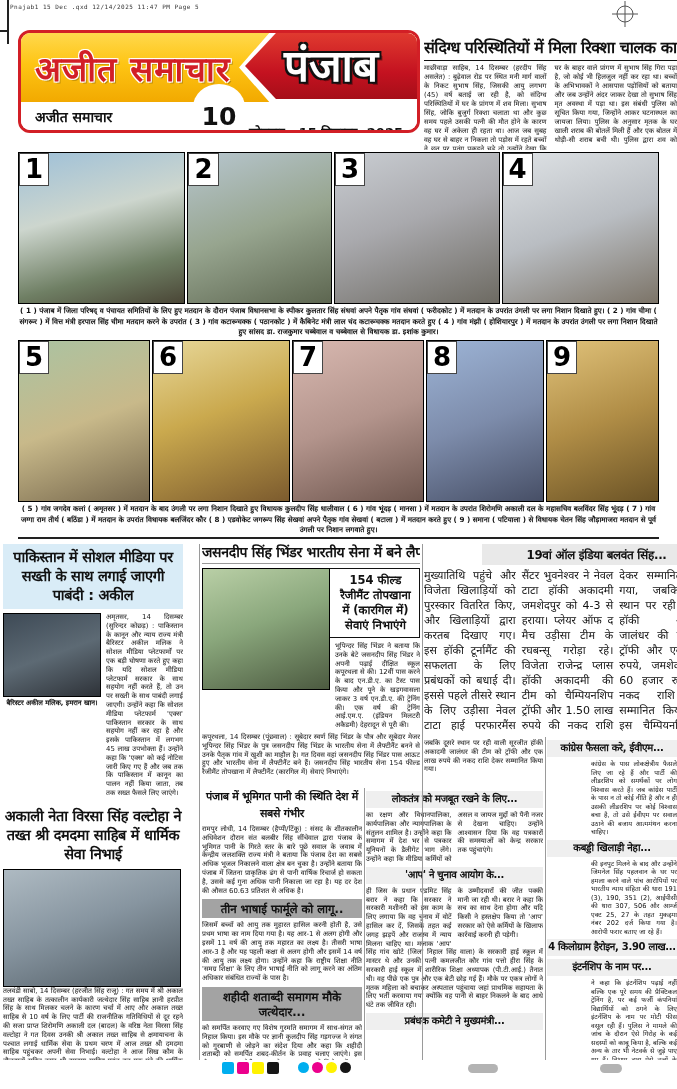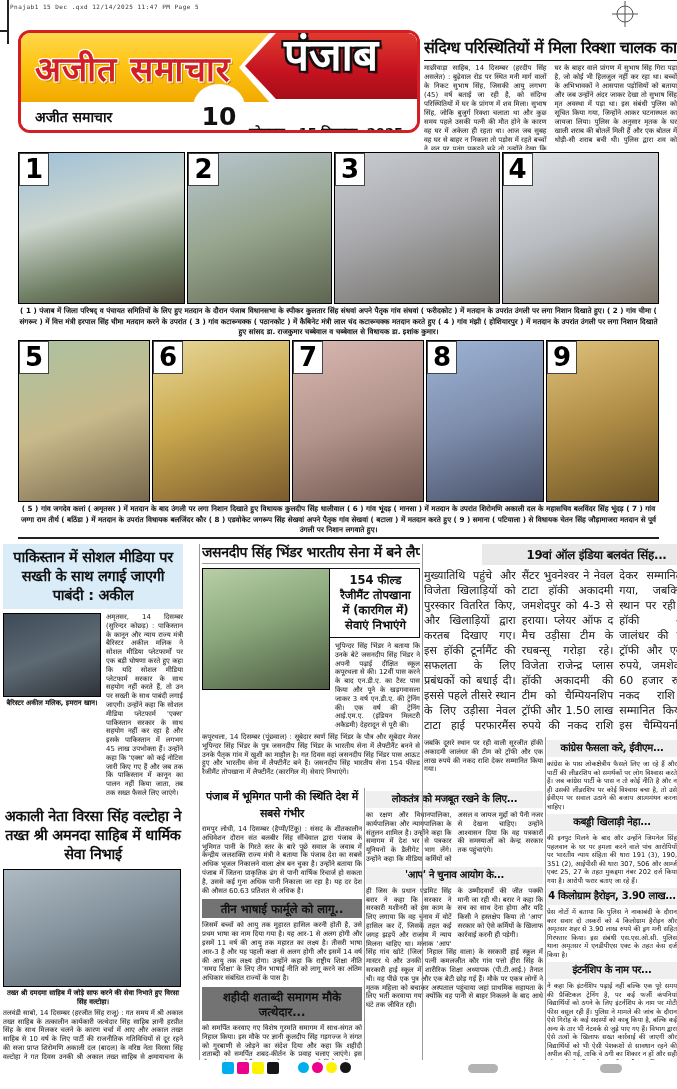--- a/index.html
+++ b/index.html
@@ -18,21 +18,21 @@
   .colorbar .sq { width:12px; height:12px; border-radius:2px; display:inline-block; }
   .colorbar .dot { width:11px; height:11px; border-radius:50%; display:inline-block; }
   .graybar { position:absolute; top:1064px; height:9px; border-radius:5px; background:#b3b3b3; }
   
   #masthead { position:absolute; left:18px; top:30px; width:402px; height:103px;
     border:3px solid #d21f26; border-radius:12px; background:#fff; overflow:hidden; }
   #mast-yellow { position:relative; height:69px; background:linear-gradient(#ffd84d 0%, #fec514 45%, #f2a900 100%); }
   #mast-ribbon-outline { position:absolute; right:0; top:0; width:178px; height:69px; background:#ffffff;
     clip-path:polygon(0 50%, 17% 0, 100% 0, 100% 100%, 17% 100%); }
   #mast-ribbon { position:absolute; right:0; top:0; width:172px; height:66px; background:linear-gradient(#e03a2f 0%, #c41220 60%, #a60e18 100%);
-    clip-path:polygon(0 50%, 18% 0, 100% 0, 100% 100%, 18% 100%); display:flex; align-items:flex-start; justify-content:center; }
+    clip-path:polygon(0 50%, 18% 0, 100% 0, 100% 100%, 18% 100%); display:flex; align-items:center; justify-content:center; }
   #brand-name { position:absolute; left:14px; top:12px; font-size:34px; font-weight:700; color:#d21f26;
     text-shadow:-1px -1px 0 #fff, 1px -1px 0 #fff, -1px 1px 0 #fff, 1px 1px 0 #fff, 2px 2px 0 rgba(0,0,0,.25);
     letter-spacing:1px; }
   #edition-name { font-size:44px; font-weight:700; color:#fff; line-height:1;
     text-shadow:-2px -2px 0 #111, 2px -2px 0 #111, -2px 2px 0 #111, 2px 2px 0 #111, 3px 3px 0 rgba(0,0,0,.4); }
   #mast-strip { position:relative; height:28px; background:#fff; display:flex; align-items:center; justify-content:space-between; padding:0 14px; }
   #mast-strip .left { font-size:14px; font-weight:700; }
   #mast-strip .right { font-size:13px; font-weight:700;margin-top:32px; }
   #page-circle { position:absolute; left:50%; top:-18px; transform:translateX(-50%); width:52px; height:46px; background:#fff; border-radius:50%;
     display:flex; align-items:flex-end; justify-content:center; }
@@ -59,30 +59,30 @@
   #pak-photo { width:98px; height:84px; }
   #akali-head { font-size:14.5px; line-height:19px; margin-top:7px; padding:2px 0; }
   #akali-photo { width:178px; height:118px; margin-top:3px; }
   #colB { position:absolute; left:202px; top:544px; width:218px; height:240px; overflow:hidden; }
   #jas-head { font-size:14px; line-height:17px; border-bottom:1px solid #999; padding-bottom:2px; margin-bottom:4px; white-space:nowrap; }
   #jas-photo-block { float:left; width:128px; margin-right:5px; }
   #jas-photo { width:128px; height:122px; }
   #jas-subbox { border:1.5px solid #111; padding:4px 3px; font-size:11.5px; font-weight:700; text-align:center; line-height:15px; margin-bottom:4px; }
   #bhum { position:absolute; left:202px; top:788px; width:160px; height:272px; overflow:hidden; }
   #bhum h2 { font-size:11px; line-height:17px; margin-bottom:3px; }
-  .subhead { background:#737373; font-weight:700; font-size:11.5px; text-align:center; padding:2px 0; margin:4px 0 3px; }
+  .subhead { background:#a3a3a3; font-weight:700; font-size:11.5px; text-align:center; padding:2px 0; margin:4px 0 3px; }
   #hockey { position:absolute; left:424px; top:544px; width:287px; height:192px; overflow:hidden; }
   #hockey h2 { margin-left:58px; background:#e9e9e9; font-size:11.8px; padding:2px 0 3px; margin-bottom:3px; }
   #hockey .cols { column-count:3; column-gap:6px; font-size:11px; line-height:15px; text-align:justify; height:168px; overflow:hidden; }
   #hockey-more { position:absolute; left:424px; top:739px; width:119px; height:45px; overflow:hidden; }
   #colC { position:absolute; left:366px; top:788px; width:177px; height:272px; overflow:hidden; }
   #colC h2, #colD h2 { background:#efefef; font-size:10px; padding:0 0 3px; margin:3px 0; }
   #colC .cols2 { column-count:2; column-gap:6px; }
   #colD { position:absolute; left:547px; top:737px; width:130px; height:323px; overflow:hidden; }
-  #colD .bodytext { font-size:6.6px; line-height:8.5px; }
+  #colD .bodytext { font-size:6.6px; line-height:8.5px;padding-left:44px; }
   .vrule { position:absolute; width:1px; background:#9a9a9a; }
 </style>
 </head>
 <body>
 
 <div id="page">
 
   <div class="printmark-text">Pnajab1 15 Dec .qxd   12/14/2025   11:47 PM   Page 5</div>
   <div class="edge-line-v"></div>
   <div class="edge-line-h"></div>
@@ -156,23 +156,22 @@
   <div id="colA">
     <div class="art">
       <h2 id="pak-head">पाकिस्तान में सोशल मीडिया पर सख्ती के साथ लगाई जाएगी पाबंदी : अकील</h2>
       <div id="pak-photo-block">
         <div id="pak-photo" class="photo-ph" style="width:98px;height:84px;background:linear-gradient(160deg,#3e4a56 0%,#5d6a74 50%,#2e3238 100%);"></div>
         <div class="pcaption">बैरिस्टर अकील मलिक, इमरान खान।</div>
       </div>
       <div class="bodytext" style="padding-top:4px;">अमृतसर, 14 दिसम्बर (सुरिन्दर कोछड़) : पाकिस्तान के कानून और न्याय राज्य मंत्री बैरिस्टर अकील मलिक ने सोशल मीडिया प्लेटफार्मों पर एक बड़ी घोषणा करते हुए कहा कि यदि सोशल मीडिया प्लेटफार्म सरकार के साथ सहयोग नहीं करते हैं, तो उन पर सख्ती के साथ पाबंदी लगाई जाएगी। उन्होंने कहा कि सोशल मीडिया प्लेटफार्म 'एक्स' पाकिस्तान सरकार के साथ सहयोग नहीं कर रहा है और इसके पाकिस्तान में लगभग 45 लाख उपभोक्ता हैं। उन्होंने कहा कि 'एक्स' को कई नोटिस जारी किए गए हैं और जब तक कि पाकिस्तान में कानून का पालन नहीं किया जाता, तब तक सख्त फैसले लिए जाएंगे।</div>
     </div>
     <div class="art" style="clear:both;">
-      <h2 id="akali-head">अकाली नेता विरसा सिंह वल्टोहा ने तख्त श्री अमनदा साहिब में धार्मिक सेवा निभाई</h2>
+      <h2 id="akali-head">अकाली नेता विरसा सिंह वल्टोहा ने तख्त श्री दमदमा साहिब में धार्मिक सेवा निभाई</h2>
       <div id="akali-photo" class="photo-ph" style="width:178px;height:118px;margin-top:3px;background:linear-gradient(160deg,#aebac2 0%,#8795a0 45%,#4f5a62 100%);"></div>
-      <div class="pcaption">तख्त श्री दमदमा साहिब में जोड़े साफ करने की सेवा निभाते हुए विरसा सिंह वल्टोहा।</div>
       <div class="bodytext">तलवंडी साबो, 14 दिसम्बर (हरजीत सिंह राजू) : गत समय में श्री अकाल तख्त साहिब के तत्कालीन कार्यकारी जत्थेदार सिंह साहिब ज्ञानी हरप्रीत सिंह के साथ मिलकर चलने के कारण चर्चा में आए और अकाल तख्त साहिब से 10 वर्ष के लिए पार्टी की राजनीतिक गतिविधियों से दूर रहने की सजा प्राप्त शिरोमणि अकाली दल (बादल) के वरिष्ठ नेता विरसा सिंह वल्टोहा ने गत दिवस उनकी श्री अकाल तख्त साहिब से क्षमायाचना के पश्चात लगाई धार्मिक सेवा के प्रथम चरण में आज तख्त श्री दमदमा साहिब पहुंचकर अपनी सेवा निभाई। वल्टोहा ने आज सिख कौम के नौजवानों सहित तख्त श्री दमदमा साहिब पहुंच कर एक घंटे की धार्मिक सेवा पूरी की। उन्होंने कहा कि गुरु के लंगरों में बर्तन धोने की सेवा निभाई तथा जोड़ा घर में संगतों के जोड़े साफ करने की सेवा भी की।</div>
     </div>
   </div>
 
   <div id="colB" class="art">
     <h2 id="jas-head">जसनदीप सिंह भिंडर भारतीय सेना में बने लैफ्टीनैंट</h2>
     <div id="jas-photo-block">
       <div id="jas-photo" class="photo-ph" style="width:128px;height:122px;background:linear-gradient(160deg,#b9cfa6 0%,#8aa77c 45%,#4c5a40 100%);"></div>
     </div>
     <div id="jas-subbox">154 फील्ड रैजीमैंट तोपखाना में (कारगिल में) सेवाएं निभाएंगे</div>
@@ -200,34 +199,37 @@
       <h2>लोकतंत्र को मजबूत रखने के लिए...</h2>
       <div class="bodytext cols2">का रक्षण और विधानपालिका, कार्यपालिका और न्यायपालिका के संतुलन शामिल है। उन्होंने कहा कि समागम में देश भर से पत्रकार यूनियनों के डैलीगेट भाग लेंगे। उन्होंने कहा कि मीडिया कर्मियों को असल व जायज मुद्दों को पैनी नजर से देखना चाहिए। उन्होंने आश्वासन दिया कि वह पत्रकारों की समस्याओं को केन्द्र सरकार तक पहुंचाएंगे।</div>
     </div>
     <div class="art">
       <h2>'आप' ने चुनाव आयोग के...</h2>
       <div class="bodytext cols2">ही जिस के प्रधान एडमिट सिंह बरार ने कहा कि सरकार ने सरकारी मशीनरी को इस काम के लिए लगाया कि वह चुनाव में वोटें हासिल कर दें, जिसके तहत कई जगह झड़पें और राजस्व में न्याय मिलना चाहिए था। मजाक 'आप' के उम्मीदवारों की जीत पक्की मानी जा रही थी। बरार ने कहा कि सच का साथ देना होगा और यदि किसी ने हस्तक्षेप किया तो 'आप' सरकार को ऐसे कर्मियों के खिलाफ कार्रवाई करनी ही पड़ेगी।</div>
     </div>
     <div class="art">
       <div class="bodytext">सिंह गांव खोटे (जिला निहाल सिंह वाला) के सरकारी हाई स्कूल में मास्टर थे और उनकी पत्नी कमलजीत कौर गांव पत्तो हीरा सिंह के सरकारी हाई स्कूल में शारीरिक शिक्षा अध्यापक (पी.टी.आई.) तैनात थी। वह पीछे एक पुत्र और एक बेटी छोड़ गई हैं। मौके पर एकत्र लोगों ने मृतक महिला को बचाकर अस्पताल पहुंचाया जहां प्राथमिक सहायता के लिए भर्ती करवाया गया क्योंकि वह पानी से बाहर निकलने के बाद आधे घंटे तक जीवित रही।</div>
     </div>
+    <div class="art">
+      <h2>प्रबंधक कमेटी ने मुख्यमंत्री...</h2>
+
+    </div>
   </div>
 
   <div id="colD">
     <div class="art">
       <h2>कांग्रेस फैसला करे, ईवीएम...</h2>
       <div class="bodytext">कांग्रेस के पास लोकक्षेत्रीय फैसले लिए जा रहे हैं और पार्टी की लीडरशिप को समर्थकों पर लोग विश्वास करते हैं। जब कांग्रेस पार्टी के पास न तो कोई नीति है और न ही उसकी लीडरशिप पर कोई विश्वास बचा है, तो उसे ईवीएम पर सवाल उठाने की बजाय आत्ममंथन करना चाहिए।</div>
     </div>
     <div class="art">
       <h2>कबड्डी खिलाड़ी नेहा...</h2>
       <div class="bodytext">की इनपुट मिलने के बाद और उन्होंने जिमनेल सिंह पहलवान के घर पर हमला करने वाले पांच आरोपियों पर भारतीय न्याय संहिता की धारा 191 (3), 190, 351 (2), आईपीसी की धारा 307, 506 और आर्म्ज एक्ट 25, 27 के तहत मुकद्दमा नंबर 202 दर्ज किया गया है। आरोपी फरार बताए जा रहे हैं।</div>
     </div>
     <div class="art">
       <h2>4 किलोग्राम हैरोइन, 3.90 लाख...</h2>
-      <div class="bodytext">प्रेस नोटों में बताया कि पुलिस ने नाकाबंदी के दौरान कार सवार दो तस्करों को 4 किलोग्राम हैरोइन और अमृतसर शहर से 3.90 लाख रुपये की ड्रग मनी सहित गिरफ्तार किया। इस संबंधी एस.एस.ओ.सी. पुलिस थाना अमृतसर में एनडीपीएस एक्ट के तहत केस दर्ज किया है।</div>
     </div>
     <div class="art">
       <h2>इंटर्नशिप के नाम पर...</h2>
       <div class="bodytext">ने कहा कि इंटर्नशिप पढ़ाई नहीं बल्कि एक पूरे समय की प्रैक्टिकल ट्रेनिंग है, पर कई फर्जी कंपनियां विद्यार्थियों को ठगने के लिए इंटर्नशिप के नाम पर मोटी फीस वसूल रही हैं। पुलिस ने मामले की जांच के दौरान ऐसे गिरोह के कई सदस्यों को काबू किया है, बल्कि कई अन्य के तार भी नेटवर्क से जुड़े पाए गए हैं। विभाग द्वारा ऐसे तत्वों के खिलाफ सख्त कार्रवाई की जाएगी और विद्यार्थियों को भी ऐसी पेशकशों से सावधान रहने की अपील की गई, ताकि वे ठगी का शिकार न हों और सही प्लेटफार्म से ही आवेदन करें। ठगी का शिकार हुए विद्यार्थियों को तुरंत शिकायत दर्ज करवाने को कहा गया।</div>
     </div>
   </div>
 
   <div class="vrule" style="left:199px; top:544px; height:516px;"></div>
   <div class="vrule" style="left:364px; top:788px; height:272px;"></div>
   <div class="vrule" style="left:422px; top:544px; height:516px;"></div>

